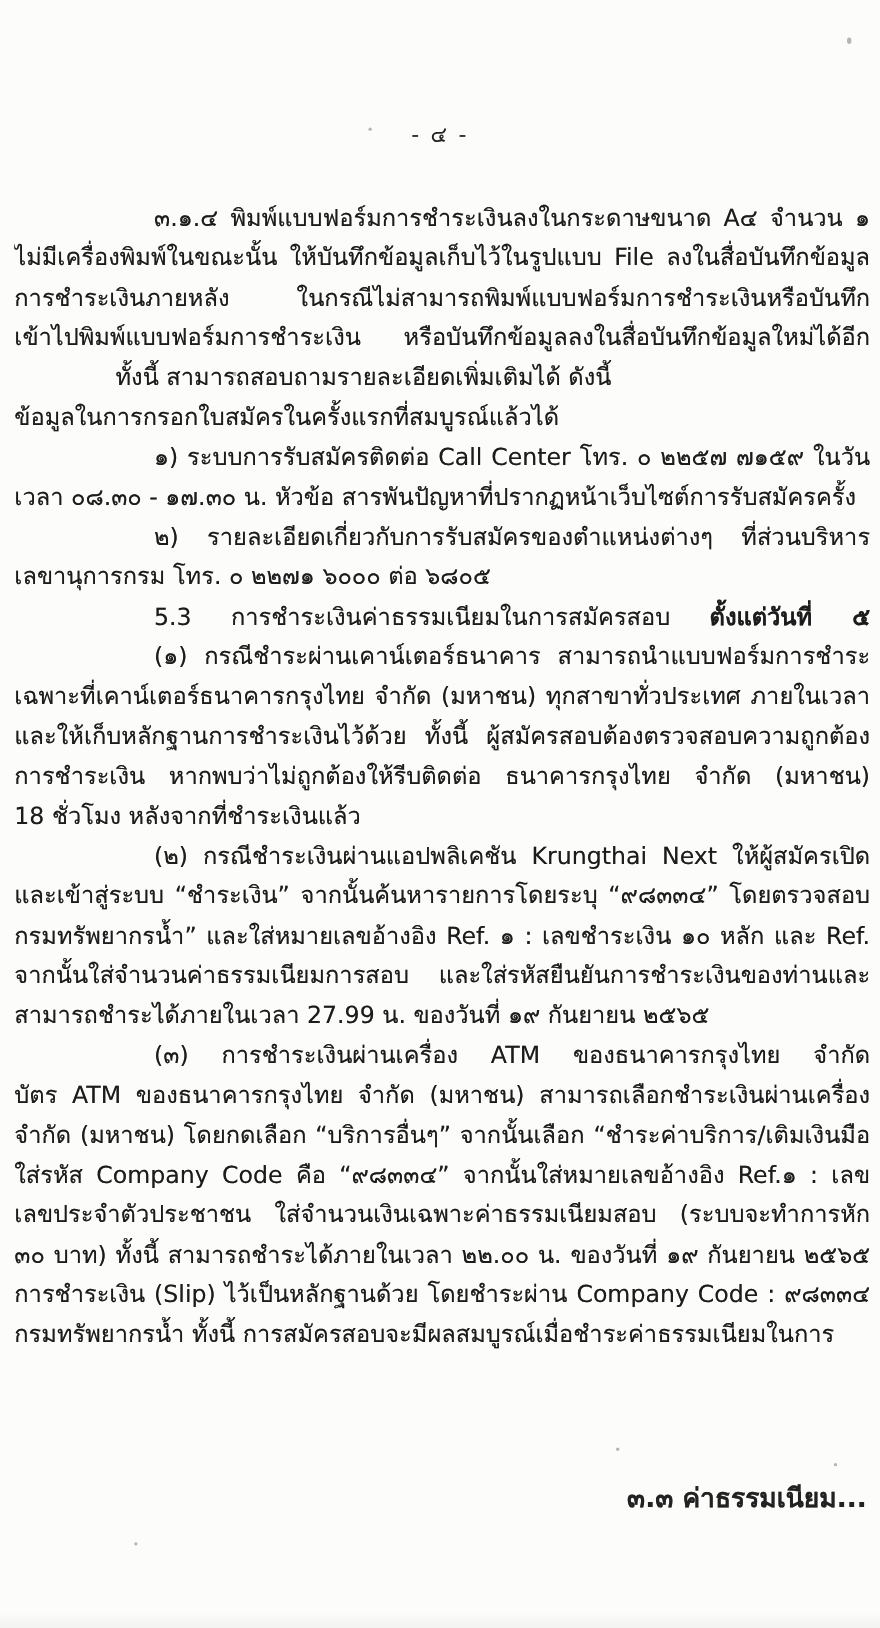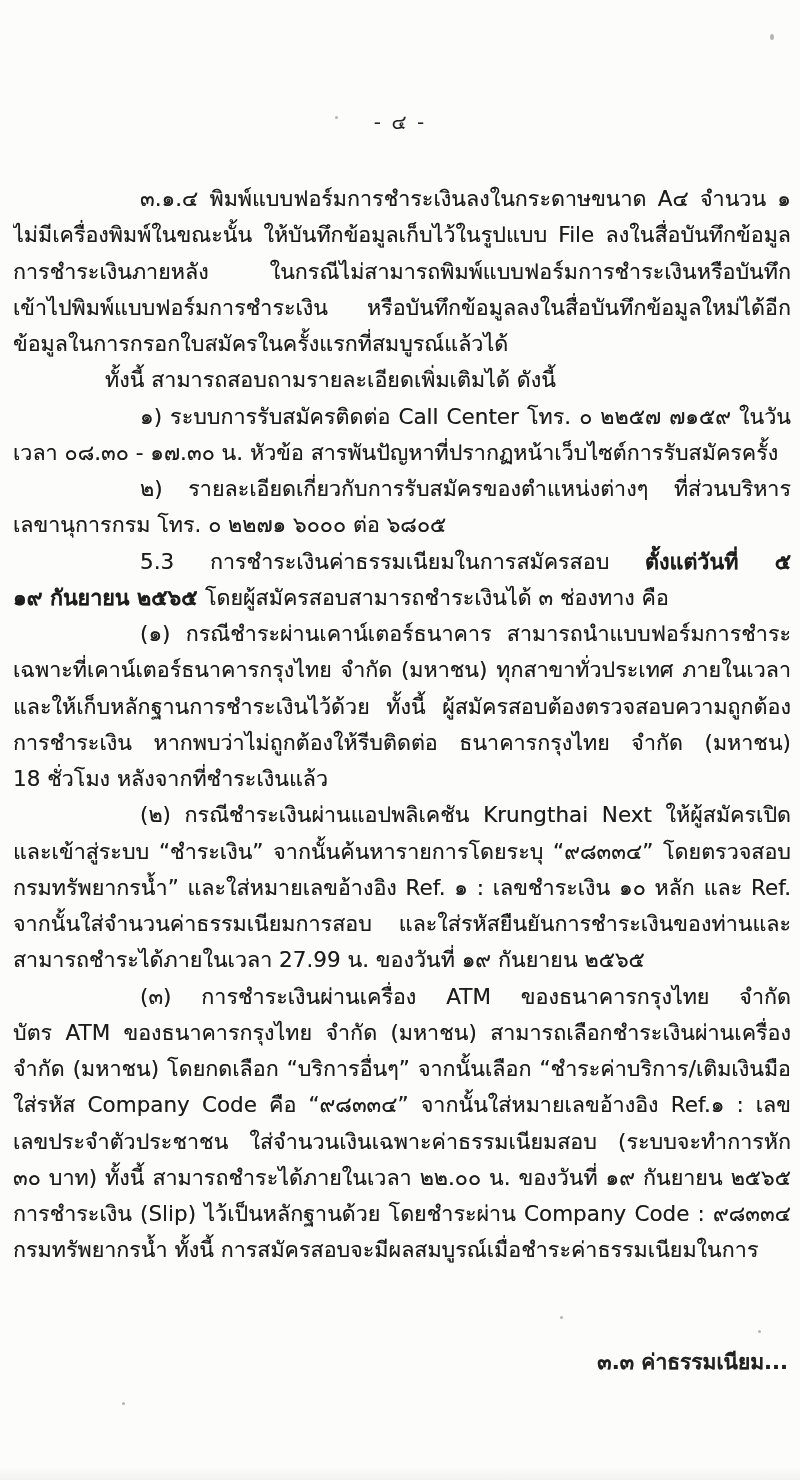--- a/index.html
+++ b/index.html
@@ -24,21 +24,21 @@
     font-size:21.5px;
     white-space:normal;overflow:hidden;
     text-shadow:0 0 .4px rgba(20,20,20,.55);
   }
   .just{text-align:justify;text-align-last:justify;}
   .ind-lg{text-indent:127px;}
   .ind-sm{text-indent:92px;}
   .b{font-weight:bold;}
   .footer-note{
     position:absolute;top:1347px;right:12px;
-    font-size:21px;line-height:30px;font-weight:bold;
+    font-size:24px;line-height:30px;font-weight:bold;
     color:#222;text-shadow:0 0 .4px rgba(20,20,20,.5);
   }
   .speck{position:absolute;background:#b5b5b2;border-radius:50%;}
   .s1{left:770px;top:34px;width:4px;height:6px;}
   .s2{left:335px;top:116px;width:3px;height:3px;}
   .s3{left:212px;top:338px;width:3px;height:4px;}
   .s5{left:560px;top:1316px;width:3px;height:3px;}
   .s6{left:122px;top:1402px;width:3px;height:3px;}
   .s7{left:758px;top:1330px;width:3px;height:3px;}
   .edge{position:absolute;left:0;bottom:0;width:800px;height:14px;
@@ -49,28 +49,27 @@
 
 <div class="page">
 
   <div class="page-number">- ๔ -</div>
 
   <div class="doc-body">
     <div class="ln just ind-lg">๓.๑.๔ พิมพ์แบบฟอร์มการชำระเงินลงในกระดาษขนาด A๔ จำนวน ๑ แผ่น หรือหาก</div>
     <div class="ln just">ไม่มีเครื่องพิมพ์ในขณะนั้น ให้บันทึกข้อมูลเก็บไว้ในรูปแบบ File ลงในสื่อบันทึกข้อมูล เพื่อพิมพ์แบบฟอร์ม</div>
     <div class="ln just">การชำระเงินภายหลัง ในกรณีไม่สามารถพิมพ์แบบฟอร์มการชำระเงินหรือบันทึกข้อมูลได้ ผู้สมัครสามารถ</div>
     <div class="ln just">เข้าไปพิมพ์แบบฟอร์มการชำระเงิน หรือบันทึกข้อมูลลงในสื่อบันทึกข้อมูลใหม่ได้อีก แต่จะไม่สามารถแก้ไข</div>
+    <div class="ln ind-sm">ทั้งนี้ สามารถสอบถามรายละเอียดเพิ่มเติมได้ ดังนี้</div>
     <div class="ln">ข้อมูลในการกรอกใบสมัครในครั้งแรกที่สมบูรณ์แล้วได้</div>
-    <div class="ln ind-sm">ทั้งนี้ สามารถสอบถามรายละเอียดเพิ่มเติมได้ ดังนี้</div>
     <div class="ln just ind-lg">๑) ระบบการรับสมัครติดต่อ Call Center โทร. ๐ ๒๒๕๗ ๗๑๕๙ ในวันจันทร์ - ศุกร์</div>
     <div class="ln">เวลา ๐๘.๓๐ - ๑๗.๓๐ น. หัวข้อ สารพันปัญหาที่ปรากฏหน้าเว็บไซต์การรับสมัครครั้งนี้</div>
     <div class="ln just ind-lg">๒) รายละเอียดเกี่ยวกับการรับสมัครของตำแหน่งต่างๆ ที่ส่วนบริหารทรัพยากรบุคคล สำนักงาน</div>
     <div class="ln">เลขานุการกรม โทร. ๐ ๒๒๗๑ ๖๐๐๐ ต่อ ๖๘๐๕</div>
     <div class="ln just ind-lg"><span>5.3 การชำระเงินค่าธรรมเนียมในการสมัครสอบ </span><span class="b">ตั้งแต่วันที่ ๕ กันยายน ๒๕๖๕ ถึงวันที่</span></div>
-    <div class="ln"><span class="b">๑๙ กันยายน ๒๕๖๕ </span><span>โดยผู้สมัครสอบสามารถชำระเงินได้ ๓ ช่องทาง คือ</span></div>
     <div class="ln just ind-lg">(๑) กรณีชำระผ่านเคาน์เตอร์ธนาคาร สามารถนำแบบฟอร์มการชำระเงินไปชำระได้</div>
     <div class="ln just">เฉพาะที่เคาน์เตอร์ธนาคารกรุงไทย จำกัด (มหาชน) ทุกสาขาทั่วประเทศ ภายในเวลาทำการของธนาคาร</div>
     <div class="ln just">และให้เก็บหลักฐานการชำระเงินไว้ด้วย ทั้งนี้ ผู้สมัครสอบต้องตรวจสอบความถูกต้องของข้อมูลในหลักฐาน</div>
     <div class="ln just">การชำระเงิน หากพบว่าไม่ถูกต้องให้รีบติดต่อ ธนาคารกรุงไทย จำกัด (มหาชน) สาขาที่ชำระเงินภายใน</div>
     <div class="ln">18 ชั่วโมง หลังจากที่ชำระเงินแล้ว</div>
     <div class="ln just ind-lg">(๒) กรณีชำระเงินผ่านแอปพลิเคชัน Krungthai Next ให้ผู้สมัครเปิดแอปพลิเคชัน</div>
     <div class="ln just">และเข้าสู่ระบบ “ชำระเงิน” จากนั้นค้นหารายการโดยระบุ “๙๘๓๓๔” โดยตรวจสอบชื่อ “รับสมัครสอบ</div>
     <div class="ln just">กรมทรัพยากรน้ำ” และใส่หมายเลขอ้างอิง Ref. ๑ : เลขชำระเงิน ๑๐ หลัก และ Ref. ๒ : เลขประจำตัวประชาชน</div>
     <div class="ln just">จากนั้นใส่จำนวนค่าธรรมเนียมการสอบ และใส่รหัสยืนยันการชำระเงินของท่านและกดเสร็จสิ้น ทั้งนี้</div>
     <div class="ln">สามารถชำระได้ภายในเวลา 27.99 น. ของวันที่ ๑๙ กันยายน ๒๕๖๕</div>

